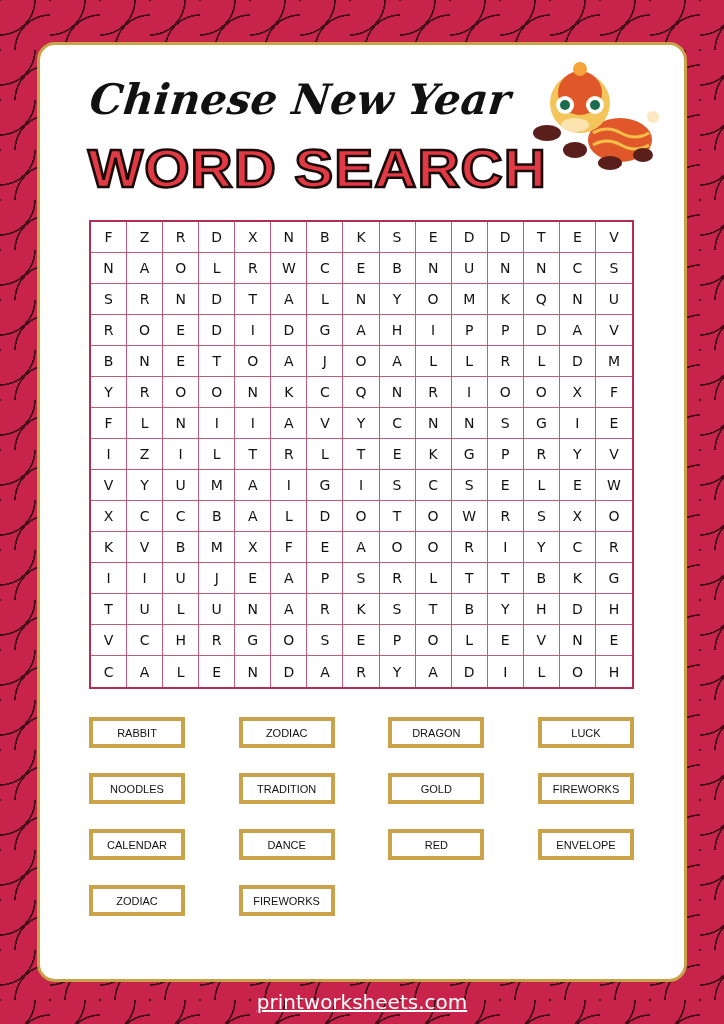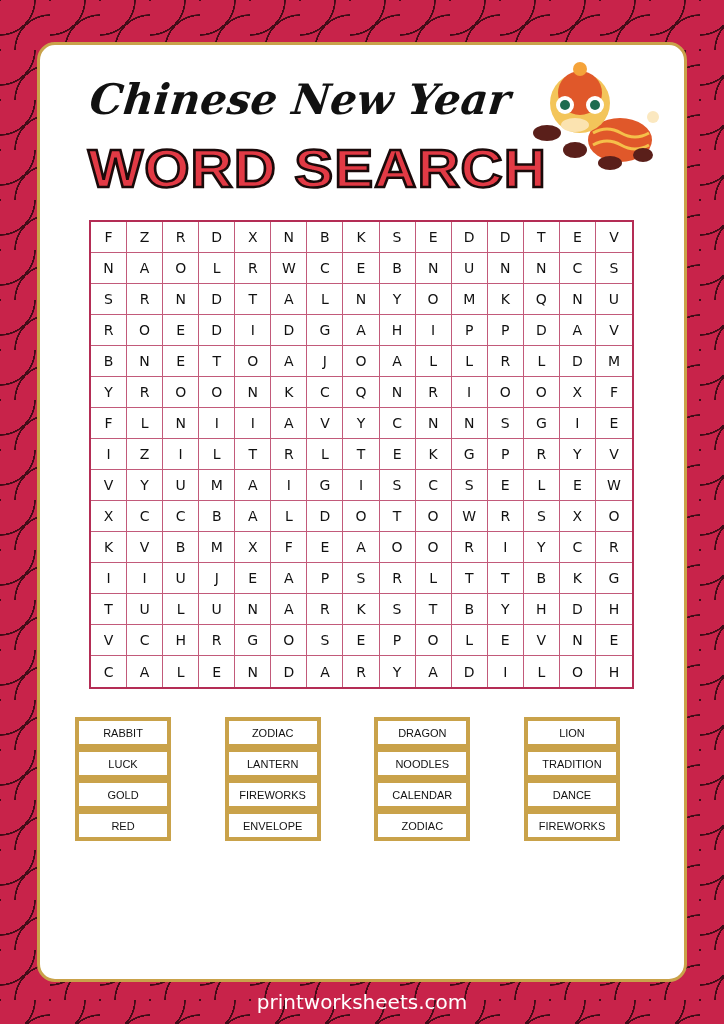--- a/index.html
+++ b/index.html
@@ -26,28 +26,28 @@
     font-weight:900;font-size:54px;color:#e23a45;letter-spacing:1px;
     -webkit-text-stroke:2.5px #1a0a0a;transform:scaleX(1.08);transform-origin:left;}
   .lion{position:absolute;left:485px;top:10px;width:135px;height:120px;}
   .grid{position:absolute;left:49px;top:175px;width:545px;height:469px;
     border:2.5px solid #b42d55;box-sizing:border-box;display:grid;
     grid-template-columns:repeat(15,1fr);grid-template-rows:repeat(15,1fr);}
   .cell{border-right:1px solid #c25a7a;border-bottom:1px solid #c25a7a;
     display:flex;align-items:center;justify-content:center;
     font-family:"DejaVu Sans",sans-serif;font-size:14px;color:#111;}
   .cell.lc{border-right:none;} .cell.lr{border-bottom:none;}
-  .words{position:absolute;left:35px;top:672px;width:545px;
+  .words{position:absolute;left:49px;top:672px;width:545px;
     display:grid;grid-template-columns:repeat(4,96px);justify-content:space-between;
-    row-gap:0;}
+    row-gap:25px;}
   .word{height:31px;border:4px solid #c9a24a;box-sizing:border-box;
     display:flex;align-items:center;justify-content:center;
     font-family:"Liberation Sans",sans-serif;font-size:11px;color:#111;}
   .footer{position:absolute;left:0;width:724px;top:990px;text-align:center;
-    font-family:"DejaVu Sans",sans-serif;font-size:20px;color:#fff;}
+    font-family:"DejaVu Sans",sans-serif;font-size:20px;color:#fff;text-decoration:underline;}
 </style>
 </head>
 <body>
 
 <div class="pattern"></div>
 <div class="pattern2"></div>
 
 <div class="sheet">
   <div class="title-script">Chinese New Year</div>
   <div class="title-block">WORD SEARCH</div>
@@ -296,23 +296,21 @@
       <div class="cell lr">I</div>
       <div class="cell lr">L</div>
       <div class="cell lr">O</div>
       <div class="cell lc lr">H</div>
     </div>
 
   <div class="words" id="words">
       <div class="word">RABBIT</div>
       <div class="word">ZODIAC</div>
       <div class="word">DRAGON</div>
-      <div class="word">LION</div>
       <div class="word">LUCK</div>
-      <div class="word">LANTERN</div>
       <div class="word">NOODLES</div>
       <div class="word">TRADITION</div>
       <div class="word">GOLD</div>
       <div class="word">FIREWORKS</div>
       <div class="word">CALENDAR</div>
       <div class="word">DANCE</div>
       <div class="word">RED</div>
       <div class="word">ENVELOPE</div>
       <div class="word">ZODIAC</div>
       <div class="word">FIREWORKS</div>

